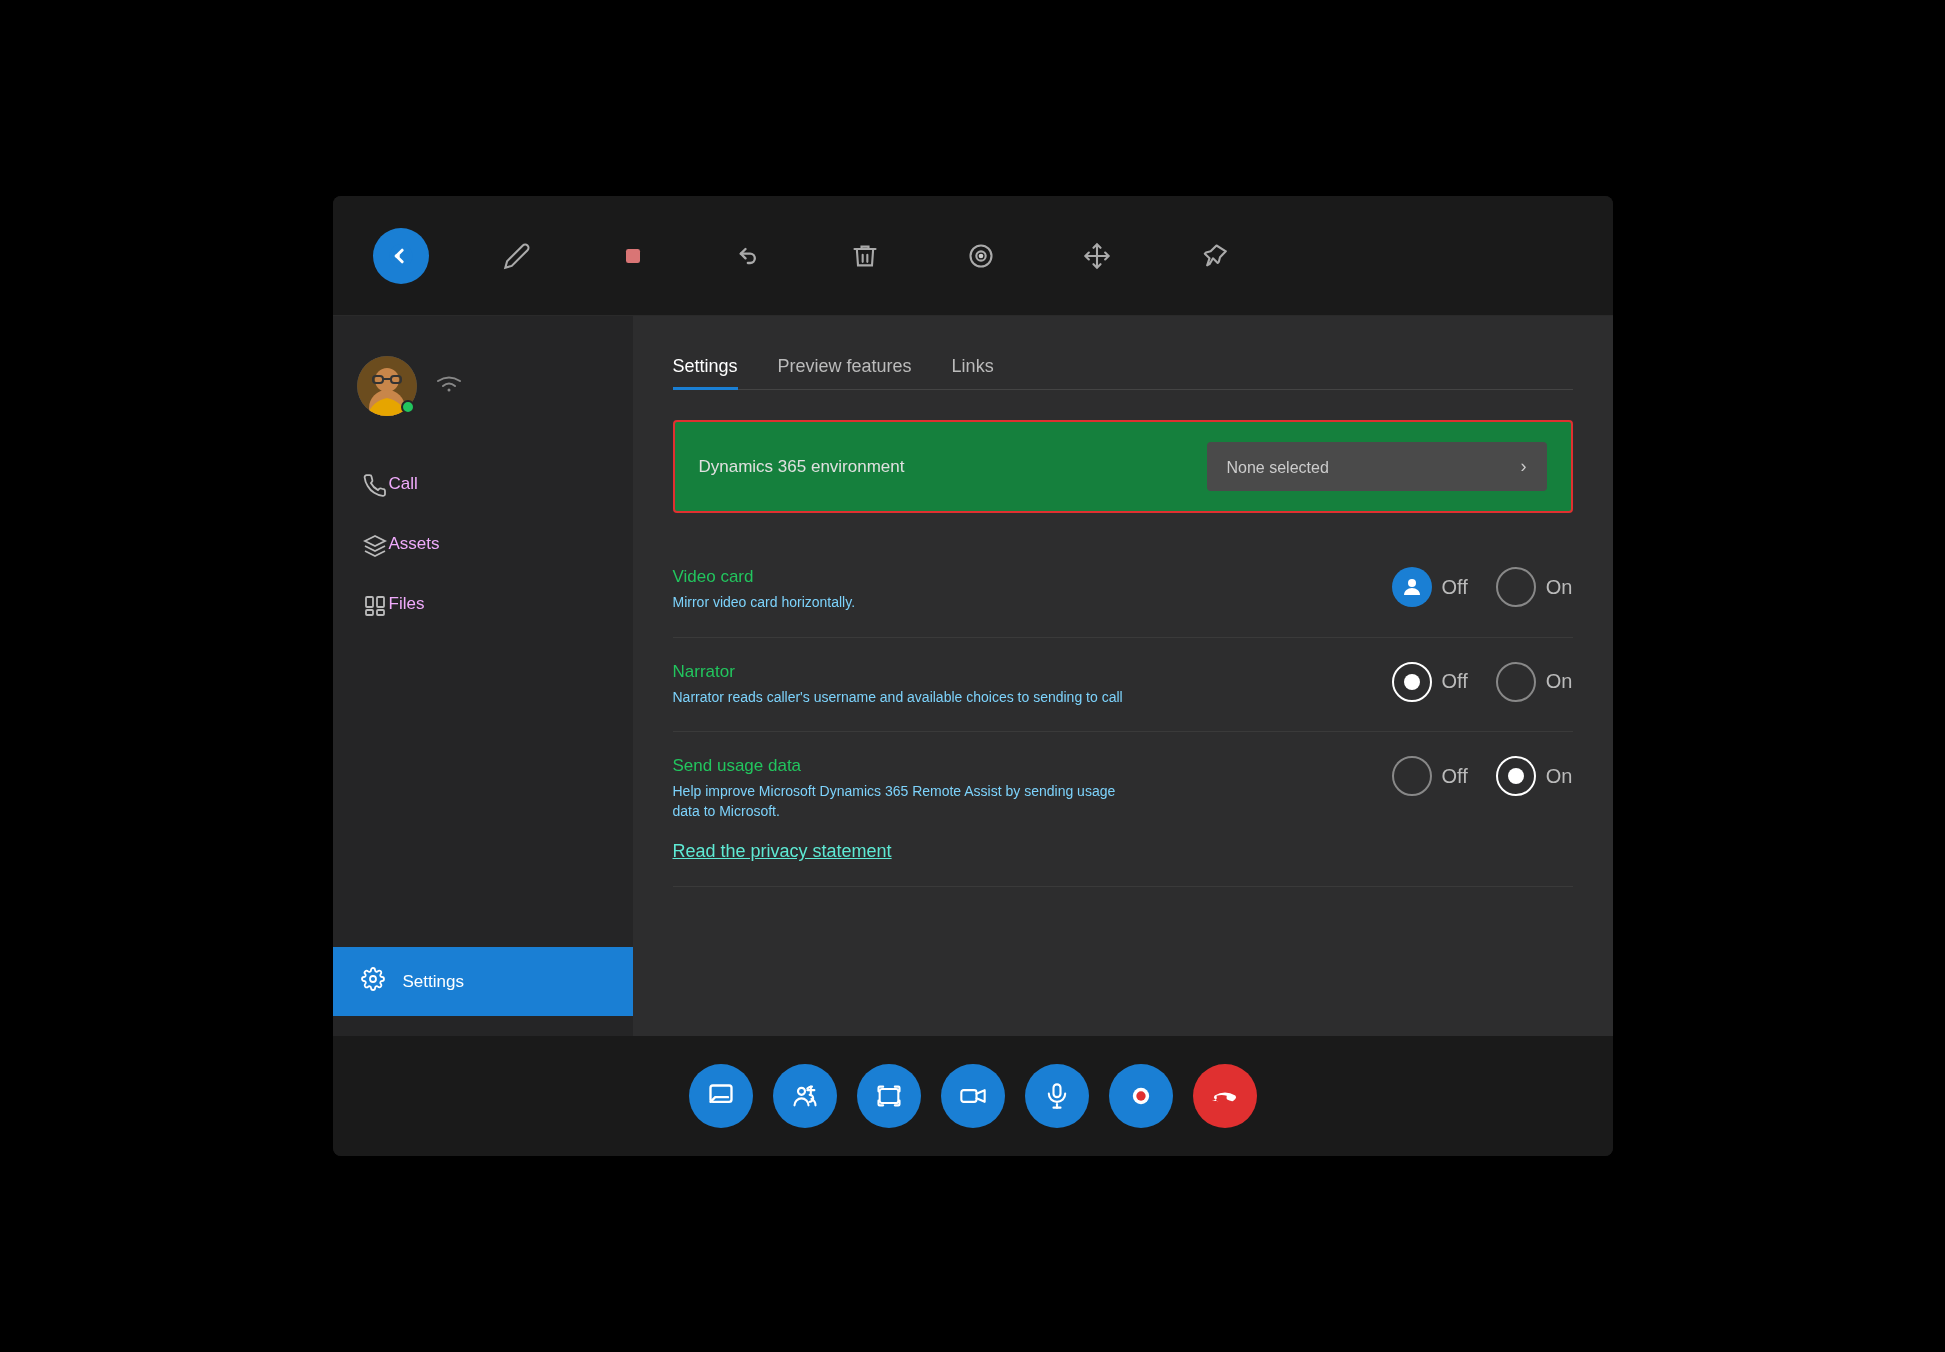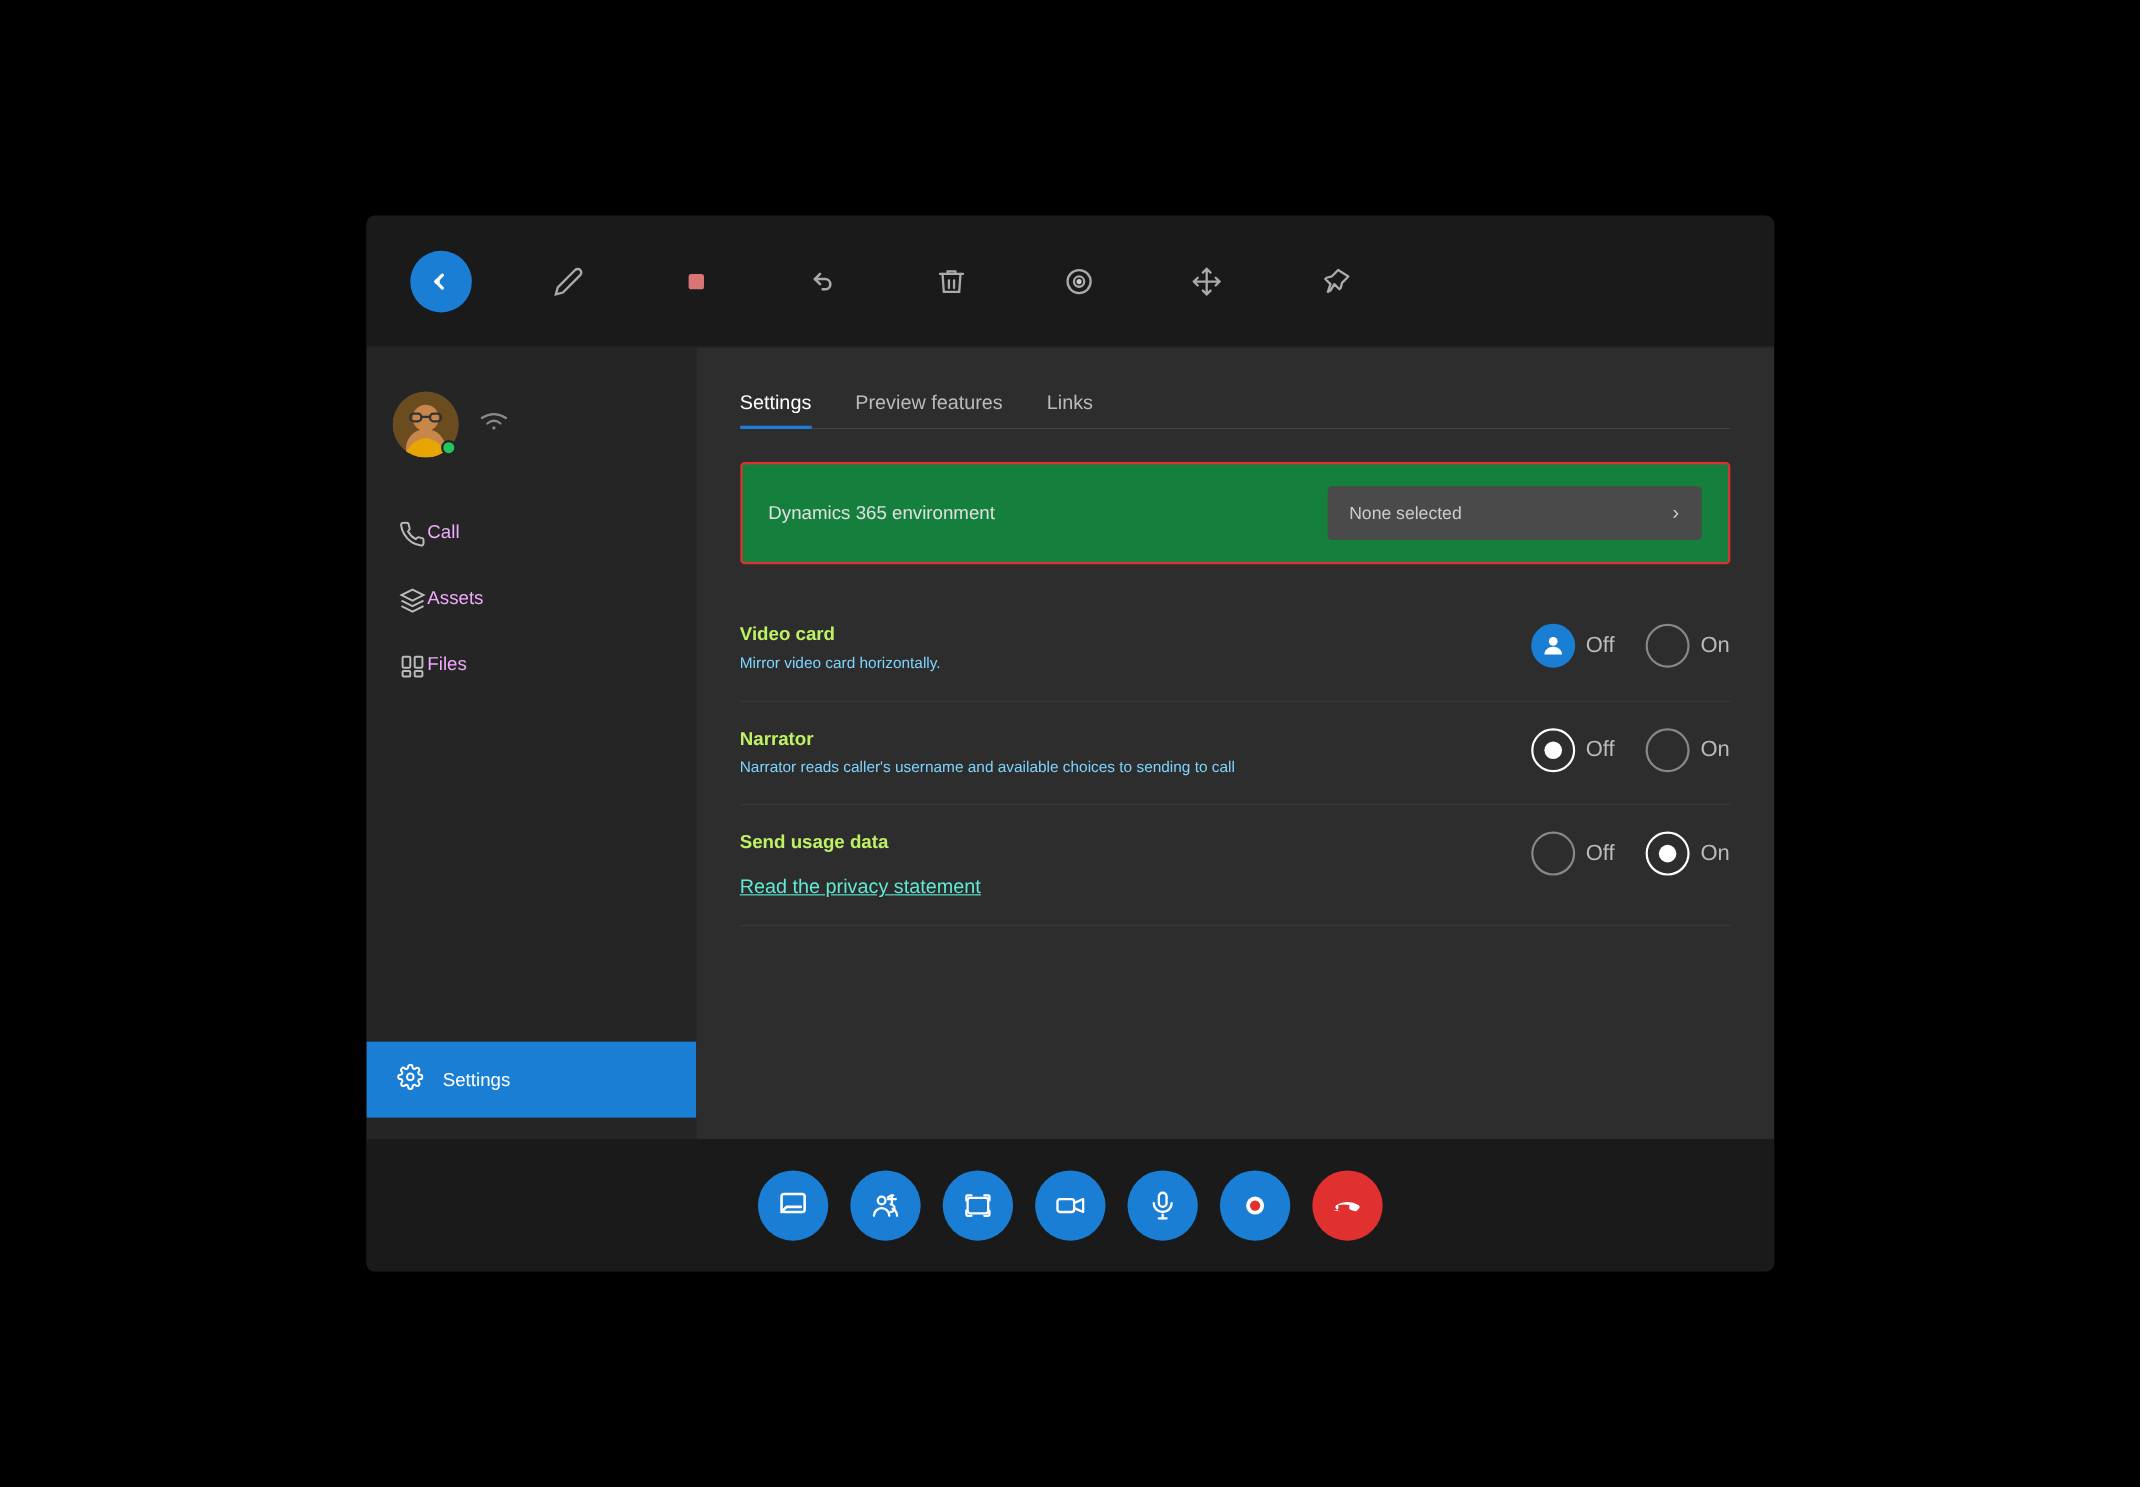--- a/index.html
+++ b/index.html
@@ -211,22 +211,22 @@
       display: flex;
       align-items: flex-start;
       padding: 24px 0;
       border-bottom: 1px solid #3a3a3a;
     }
     .setting-info {
       flex: 1;
     }
     .setting-title {
       font-size: 17px;
-      color: #bef264;
-      font-weight: 700;
+      color: #22c55e;
+      font-weight: 400;
       margin-bottom: 6px;
     }
     .setting-desc {
       font-size: 14px;
       color: #7dd3fc;
       line-height: 1.4;
       max-width: 460px;
     }
     .setting-link {
       color: #5eead4;
@@ -506,20 +506,21 @@
           <div class="radio-option">
             <div class="radio-circle"></div>
             <span class="radio-label">On</span>
           </div>
         </div>
       </div>
 
       <div class="setting-row">
         <div class="setting-info">
           <div class="setting-title">Send usage data</div>
+          <div class="setting-desc">Help improve Microsoft Dynamics 365 Remote Assist by sending usage data to Microsoft.</div>
           <a class="setting-link">Read the privacy statement</a>
         </div>
         <div class="radio-group">
           <div class="radio-option">
             <div class="radio-circle"></div>
             <span class="radio-label">Off</span>
           </div>
           <div class="radio-option">
             <div class="radio-circle selected-white">
               <div class="radio-inner"></div>

